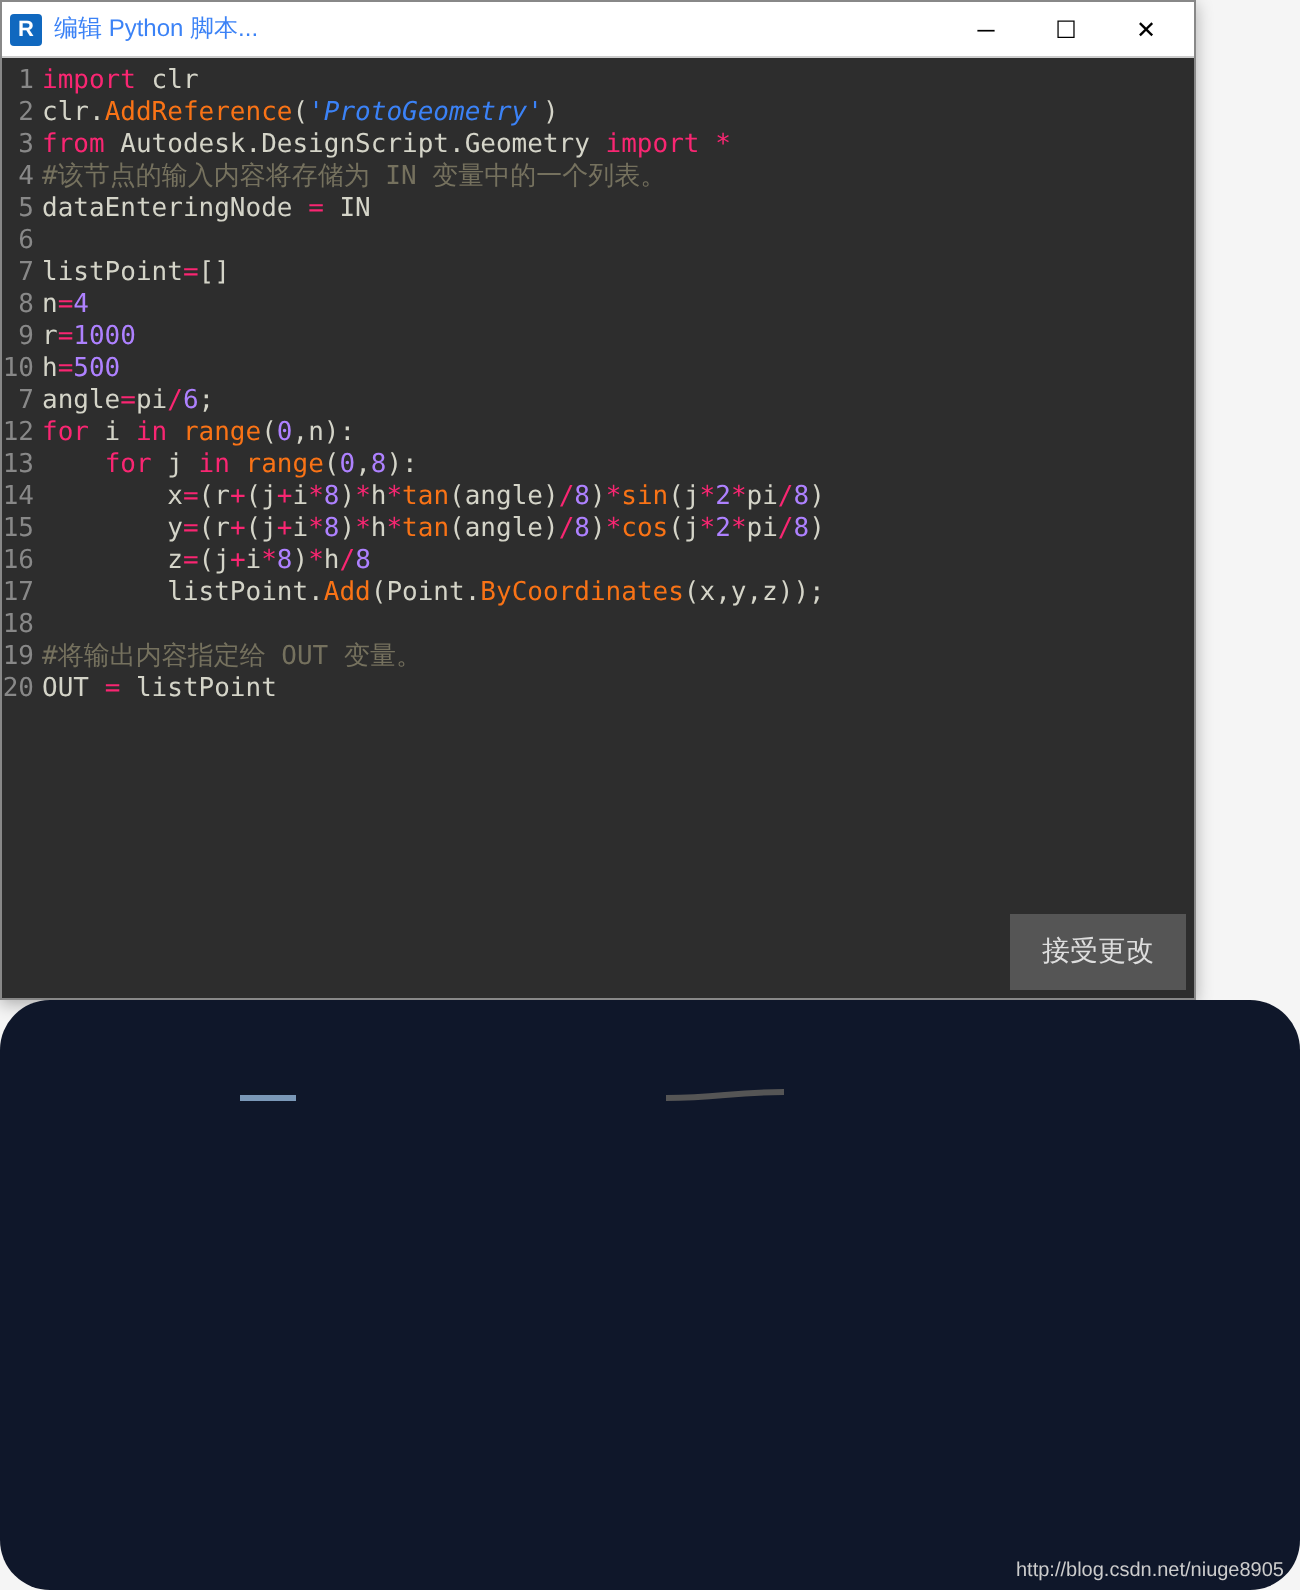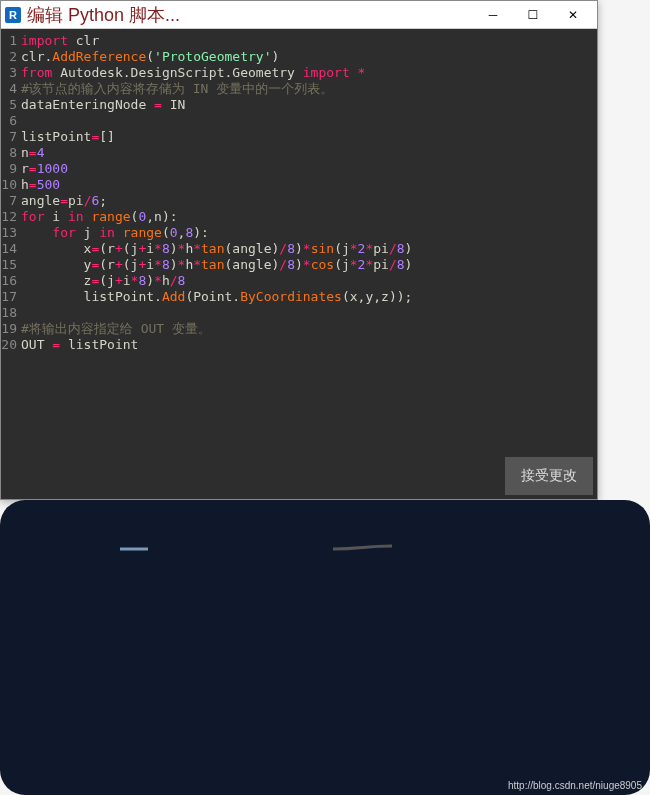--- a/index.html
+++ b/index.html
@@ -1,32 +1,32 @@
 <!DOCTYPE html>
 <html><head>
 <meta charset="utf-8">
 <style>
 * { margin: 0; padding: 0; box-sizing: border-box; }
 body { width: 650px; height: 795px; background: #f5f5f5; font-family: "Segoe UI", Arial, sans-serif; font-size: 12px; overflow: hidden; position: relative; }
 
 .editor-window { position: absolute; top: 0; left: 0; width: 598px; height: 500px; background: #2d2d2d; border: 1px solid #888; box-shadow: 0 2px 8px rgba(0,0,0,0.3); }
 .titlebar { height: 28px; background: #fff; display: flex; align-items: center; padding: 0 4px; border-bottom: 1px solid #ccc; }
 .titlebar-icon { width: 16px; height: 16px; background: #1068bf; color: #fff; font-weight: bold; font-size: 11px; display: flex; align-items: center; justify-content: center; border-radius: 2px; margin-right: 6px; }
-.titlebar-title { flex: 1; font-size: 18px; color: #7f1d1d; }
+.titlebar-title { flex: 1; font-size: 12px; color: #3b82f6; }
 .win-btns { display: flex; gap: 0; }
 .win-btn { width: 40px; height: 26px; display: flex; align-items: center; justify-content: center; font-size: 12px; cursor: pointer; }
 
 .code-area { background: #2d2d2d; height: 426px; display: flex; font-family: Consolas, monospace; font-size: 13px; line-height: 16px; overflow: hidden; }
 .gutter { width: 18px; text-align: right; color: #888; padding: 4px 2px 0 0; user-select: none; }
 .gutter div { height: 16px; }
 .code-lines { flex: 1; padding: 4px 0 0 2px; color: #d4d4c8; white-space: pre; }
 .code-lines div { height: 16px; }
 
 .kw { color: #f92672; font-weight: normal; }
-.str { color: #86efac; }
+.str { color: #3b82f6; font-style: italic; }
 .num { color: #ae81ff; }
 .fn { color: #f97316; }
 .cmt { color: #75715e; }
 .op { color: #f92672; }
 
 .dialog-buttons { position: absolute; bottom: 0; right: 0; display: flex; gap: 16px; padding: 4px; align-items: flex-end; }
 .dlg-btn { background: #555; color: #ddd; padding: 10px 16px; border: none; font-size: 14px; cursor: pointer; }
 
 .canvas-area { position: absolute; top: 500px; left: 0; right: 0; bottom: 0; background: #0f172a; border-radius: 25px; }
 

